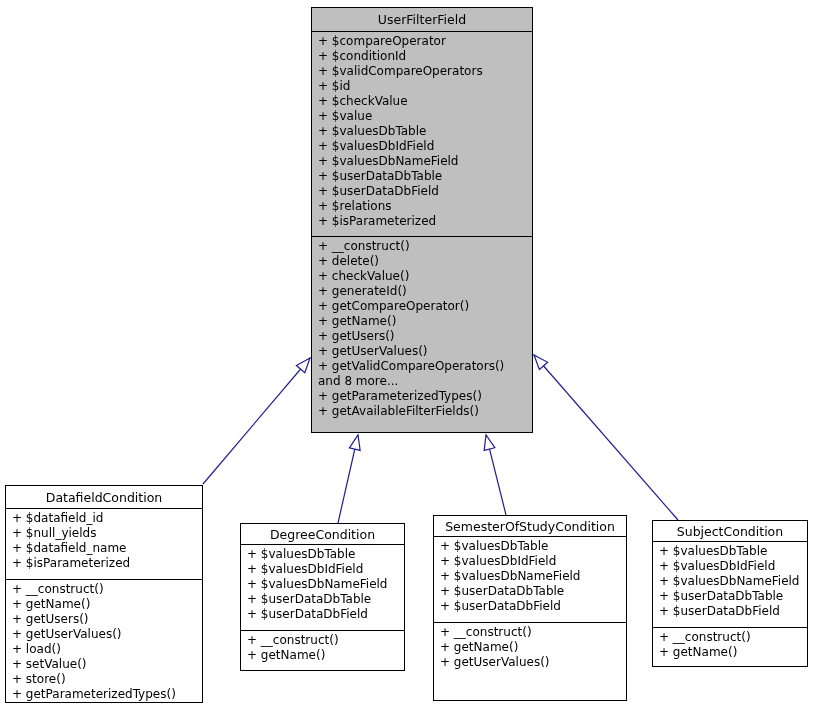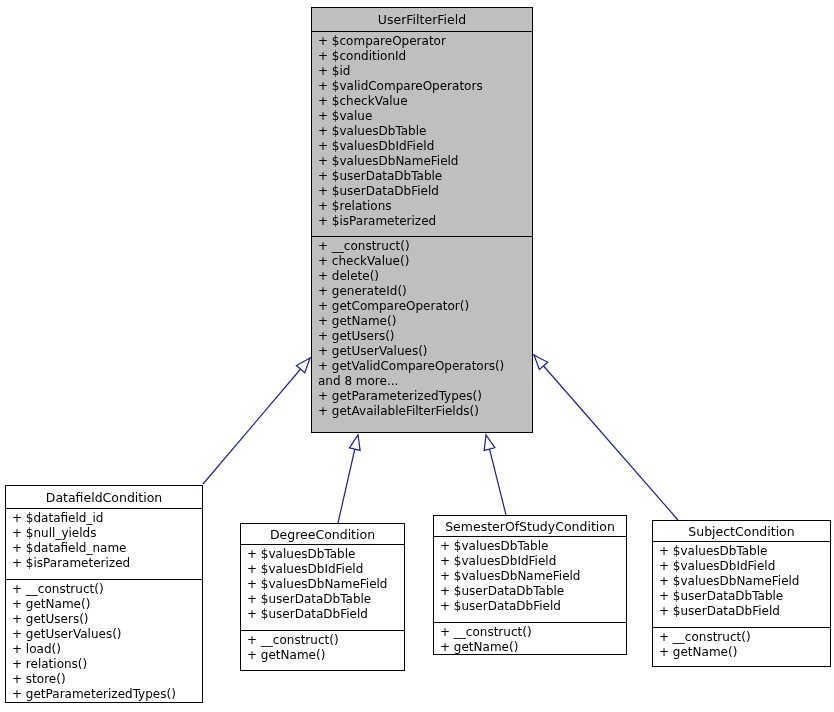--- a/index.html
+++ b/index.html
@@ -29,24 +29,24 @@
   
   #box-userfilterfield{left:311px;top:7px;width:222px;height:426px;}
   #box-userfilterfield .class-title{height:23px;}
   #box-userfilterfield .class-section.attrs{height:200px;}
   #box-datafieldcondition{left:5px;top:485px;width:198px;height:218px;}
   #box-datafieldcondition .class-title{height:22px;}
   #box-datafieldcondition .class-section.attrs{height:66px;}
   #box-degreecondition{left:240px;top:523px;width:165px;height:148px;}
   #box-degreecondition .class-title{height:20px;}
   #box-degreecondition .class-section.attrs{height:81px;}
-  #box-semesterofstudycondition{left:433px;top:515px;width:194px;height:140px;}
+  #box-semesterofstudycondition{left:433px;top:515px;width:194px;height:186px;}
   #box-semesterofstudycondition .class-title{height:20px;}
   #box-semesterofstudycondition .class-section.attrs{height:81px;}
-  #box-subjectcondition{left:652px;top:520px;width:179px;height:147px;}
+  #box-subjectcondition{left:652px;top:520px;width:156px;height:147px;}
   #box-subjectcondition .class-title{height:20px;}
   #box-subjectcondition .class-section.attrs{height:81px;}
 </style>
 </head>
 <body>
 
 <div id="canvas">
 
   <svg id="arrow-layer" width="834" height="712">
     <defs>
@@ -58,36 +58,36 @@
     <line x1="338" y1="523" x2="358" y2="435" marker-end="url(#tri)"></line>
     <line x1="506" y1="515" x2="486" y2="435" marker-end="url(#tri)"></line>
     <line x1="678" y1="520" x2="534" y2="355" marker-end="url(#tri)"></line>
   </svg>
 
   <div class="class-box base" id="box-userfilterfield">
     <div class="class-title">UserFilterField</div>
     <div class="class-section attrs">
         <div class="member">+ $compareOperator</div>
         <div class="member">+ $conditionId</div>
+        <div class="member">+ $validCompareOperators</div>
         <div class="member">+ $id</div>
-        <div class="member">+ $validCompareOperators</div>
         <div class="member">+ $checkValue</div>
         <div class="member">+ $value</div>
         <div class="member">+ $valuesDbTable</div>
         <div class="member">+ $valuesDbIdField</div>
         <div class="member">+ $valuesDbNameField</div>
         <div class="member">+ $userDataDbTable</div>
         <div class="member">+ $userDataDbField</div>
         <div class="member">+ $relations</div>
         <div class="member">+ $isParameterized</div>
       </div>
     <div class="class-section methods">
         <div class="member">+ __construct()</div>
+        <div class="member">+ delete()</div>
         <div class="member">+ checkValue()</div>
-        <div class="member">+ delete()</div>
         <div class="member">+ generateId()</div>
         <div class="member">+ getCompareOperator()</div>
         <div class="member">+ getName()</div>
         <div class="member">+ getUsers()</div>
         <div class="member">+ getUserValues()</div>
         <div class="member">+ getValidCompareOperators()</div>
         <div class="member">and 8 more...</div>
         <div class="member">+ getParameterizedTypes()</div>
         <div class="member">+ getAvailableFilterFields()</div>
       </div>
@@ -100,21 +100,21 @@
         <div class="member">+ $null_yields</div>
         <div class="member">+ $datafield_name</div>
         <div class="member">+ $isParameterized</div>
       </div>
     <div class="class-section methods">
         <div class="member">+ __construct()</div>
         <div class="member">+ getName()</div>
         <div class="member">+ getUsers()</div>
         <div class="member">+ getUserValues()</div>
         <div class="member">+ load()</div>
-        <div class="member">+ relations()</div>
+        <div class="member">+ setValue()</div>
         <div class="member">+ store()</div>
         <div class="member">+ getParameterizedTypes()</div>
       </div>
   </div>
 
   <div class="class-box" id="box-degreecondition">
     <div class="class-title">DegreeCondition</div>
     <div class="class-section attrs">
         <div class="member">+ $valuesDbTable</div>
         <div class="member">+ $valuesDbIdField</div>

